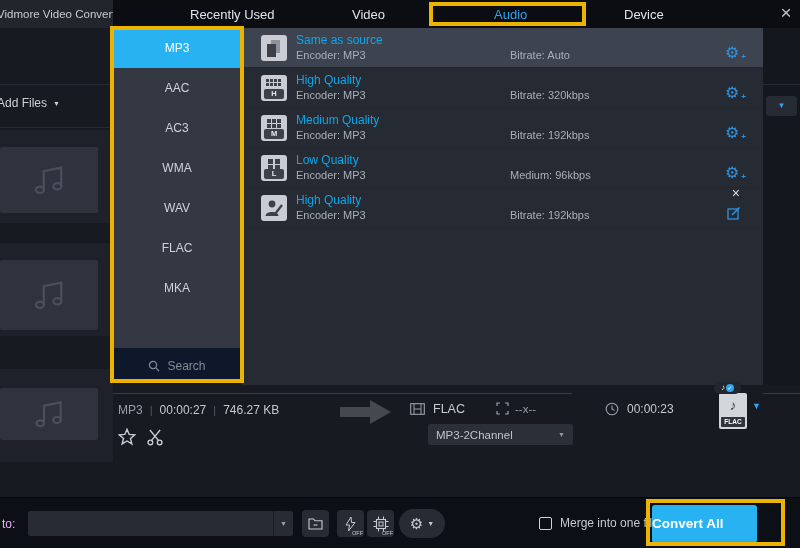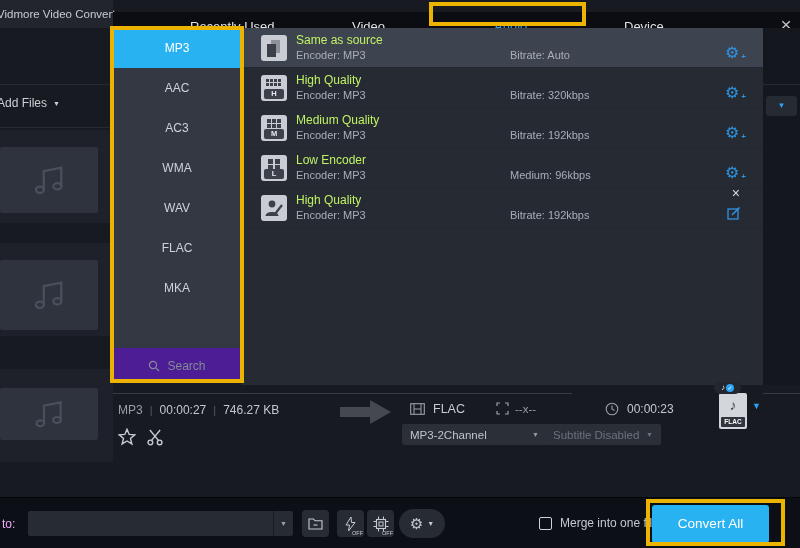--- a/index.html
+++ b/index.html
@@ -14,41 +14,41 @@
   
   .titlestrip { left:0; top:0; width:113px; height:28px; background:#23252d; }
   .apptitle { left:-3px; top:8px; width:130px; font-size:11.5px; color:#c7cad1; white-space:nowrap; }
   .lc-div { height:1px; background:#262a32; left:0; width:113px; }
   .addfiles { left:-3px; top:96px; display:flex; align-items:center; gap:6px; color:#ccd0d6; font-size:12px; }
   .addfiles .dd { font-size:7px; color:#ccd0d6; }
   .filerow { left:0; width:113px; height:93px; background:#1e212a; }
   .thumb { left:0; width:98px; background:#2f333e; border-radius:2px; display:flex; align-items:center; justify-content:center; overflow:hidden; }
 
   
-  .tabbar { left:113px; top:0; width:687px; height:28px; background:#0b0d12;margin-top:12px; }
+  .tabbar { left:113px; top:0; width:687px; height:28px; background:#0b0d12; }
   .tab { position:absolute; top:7px; font-size:13px; color:#e0e3e8; white-space:nowrap; }
   .tab.active { color:#2da2ec; }
   .tab-underline { position:absolute; left:324px; top:22px; width:137px; height:2px; background:#1d7ed2; }
   .closex { position:absolute; left:660px; top:0px; width:26px; height:26px; color:#c0c3c9; font-size:19px; text-align:center; line-height:26px; cursor:pointer; }
 
   
   .sidebar { left:113px; top:28px; width:128px; height:355px; background:#343842; }
   .side-item { height:40px; line-height:40px; text-align:center; font-size:12px; color:#ced2d9; cursor:pointer; }
   .side-item.selected { background:#29b2f1; color:#ffffff; }
-  .side-search { position:absolute; left:0; bottom:0; width:128px; height:35px; background:#4c1d95; display:flex; align-items:center; justify-content:center; gap:7px; color:#858b96; font-size:12px; cursor:text; }
+  .side-search { position:absolute; left:0; bottom:0; width:128px; height:35px; background:#0f172a; display:flex; align-items:center; justify-content:center; gap:7px; color:#858b96; font-size:12px; cursor:text; }
 
   
   .plist { left:241px; top:28px; width:522px; height:357px; background:#262a33; }
   .prow { position:relative; height:40px; border-bottom:1px solid #23272f; }
   .prow.selected { background:#3e4350; }
   .ricon { position:absolute; left:20px; top:7px; width:26px; height:26px; background:#c9ccd3; border-radius:3px; }
   .ricon svg { position:absolute; left:0; top:0; }
   .rbadge { position:absolute; left:3px; bottom:2px; width:20px; height:10px; background:#3c404b; border-radius:2px; color:#e8eaee; font-size:7.5px; font-weight:bold; text-align:center; line-height:10px; }
   .rbadge:empty { display:none; }
-  .rtitle { position:absolute; left:55px; top:5px; font-size:12px; color:#bef264; }
+  .rtitle { position:absolute; left:55px; top:5px; font-size:12px; color:#0ea5e9; }
   .rsub { position:absolute; left:55px; top:21px; font-size:11px; color:#a8aeb8; }
   .rbitrate { position:absolute; left:269px; top:21px; font-size:11px; color:#a8aeb8; }
   .rgear { position:absolute; right:20px; top:17px; width:18px; height:18px; color:#2e93e2; font-size:16px; line-height:16px; cursor:pointer; }
   .rgear .gplus { position:absolute; right:-3px; bottom:-2px; font-size:8px; font-weight:bold; }
   .rdel { position:absolute; right:23px; top:-2px; color:#d8dbe0; font-size:14px; line-height:14px; cursor:pointer; }
   .redit { position:absolute; right:22px; top:18px; cursor:pointer; }
 
   
   .rightstrip { left:763px; top:28px; width:37px; height:357px; background:#15171e; }
   .rs-div { position:absolute; left:0; top:56px; width:37px; height:1px; background:#262a32; }
@@ -83,21 +83,21 @@
   .pathinput { position:absolute; left:28px; top:13px; width:265px; height:25px; background:#272b34; border-radius:2px; cursor:text; }
   .pathinput .ptext { position:absolute; left:8px; top:0; width:235px; height:25px; line-height:25px; font-size:11px; color:#c6cad1; white-space:nowrap; overflow:hidden; }
   .pathinput .pdd { position:absolute; right:0; top:0; width:20px; height:25px; border-left:1px solid #171a20; text-align:center; line-height:25px; font-size:7px; color:#9ba0aa; cursor:pointer; }
   .iconbtn { position:absolute; top:12px; width:27px; height:27px; background:#272b34; border-radius:4px; display:flex; align-items:center; justify-content:center; cursor:pointer; }
   .offlbl { position:absolute; right:1px; bottom:1px; font-size:5.5px; color:#c6cad1; }
   .gearpill { position:absolute; left:399px; top:11px; width:46px; height:29px; background:#272b34; border-radius:15px; display:flex; align-items:center; justify-content:center; gap:4px; color:#c6cad1; cursor:pointer; }
   .gearpill .g { font-size:15px; }
   .gearpill .dd { font-size:7px; }
   .mergebox { position:absolute; left:539px; top:19px; width:13px; height:13px; border:1.5px solid #ced2d9; border-radius:2px; background:transparent; cursor:pointer; }
   .mergelbl { position:absolute; left:560px; top:18px; font-size:12px; color:#c6cad1; }
-  .convertbtn { position:absolute; left:652px; top:7px; width:117px; height:38px; background:#29b2f1; border-radius:3px; color:#fff; font-size:13.5px; text-align:center; line-height:38px; cursor:pointer; }
+  .convertbtn { position:absolute; left:652px; top:7px; width:105px; height:38px; background:#29b2f1; border-radius:3px; color:#fff; font-size:13.5px; line-height:38px; cursor:pointer;font-weight:bold; }
 
   
   .hl { position:absolute; border:4px solid #edb301; pointer-events:none; }
   .hl-tabs { left:429px; top:2px; width:157px; height:24px; }
   .hl-side { left:110px; top:26px; width:134px; height:357px; }
   .hl-convert { left:646px; top:499px; width:139px; height:47px; }
 </style>
 </head>
 <body>
 
@@ -226,21 +226,21 @@
         <svg width="26" height="26" viewBox="0 0 26 26">
           <g fill="#3c4049">
             <rect x="7" y="4" width="5" height="5"></rect>
               <rect x="14" y="4" width="5" height="5"></rect>
             <rect x="7" y="10" width="5" height="4"></rect>
               <rect x="14" y="10" width="5" height="4"></rect>
           </g>
         </svg>
         <div class="rbadge">L</div>
       </div>
-      <div class="rtitle">Low Encoder</div>
+      <div class="rtitle">Low Quality</div>
       <div class="rsub">Encoder: MP3</div>
       <div class="rbitrate">Medium: 96kbps</div>
       <div class="rgear">⚙<span class="gplus">+</span></div>
     </div>
 
     <div class="prow">
       <div class="ricon">
         <svg width="26" height="26" viewBox="0 0 26 26">
           <circle cx="11" cy="9" r="3.4" fill="#3c4049"></circle>
           <path d="M4.5 21 C4.5 15.5 17.5 15.5 17.5 21 Z" fill="#3c4049"></path>
@@ -315,26 +315,22 @@
     </div>
 
     <div class="outdur">
       <svg width="14" height="14" viewBox="0 0 14 14">
         <circle cx="7" cy="7" r="5.8" fill="none" stroke="#9aa0ab" stroke-width="1.1"></circle>
         <path d="M7 3.5 V7 L9.5 8.5" fill="none" stroke="#9aa0ab" stroke-width="1.1"></path>
       </svg>
       <span>00:00:23</span>
     </div>
 
-    <div class="seldd" style="left:402px;width:145px">
+    <div class="seldd" style="left:428px;width:145px">
       <span>MP3-2Channel</span>
-      <span class="dd">▼</span>
-    </div>
-    <div class="seldd disabled" style="left:545px;width:116px">
-      <span>Subtitle Disabled</span>
       <span class="dd">▼</span>
     </div>
 
     <div class="flacfile">
       <div class="note">♪</div>
       <div class="fbadge">FLAC</div>
     </div>
     <div class="flacpill">
       <span class="n">♪</span>
       <span class="chk">✓</span>

